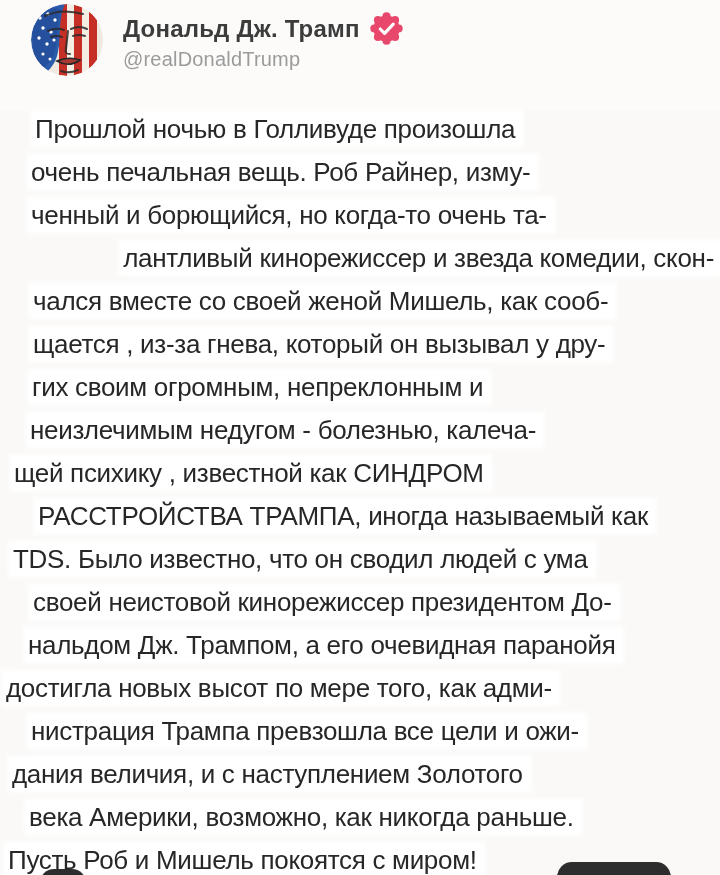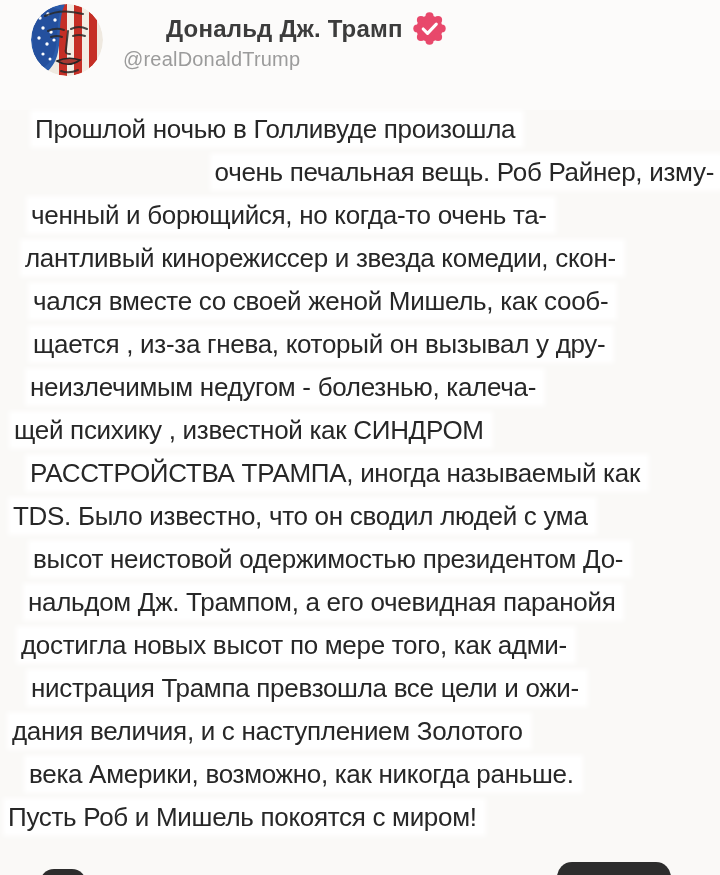--- a/index.html
+++ b/index.html
@@ -5,21 +5,21 @@
   html,body{margin:0;padding:0;}
   body{
     width:720px;height:875px;overflow:hidden;position:relative;
     background:#faf9f7;
     font-family:"Liberation Sans",sans-serif;
   }
   
   .header{position:absolute;top:0;left:0;width:720px;height:110px;background:#fcfbfa;}
   .avatar{position:absolute;left:31px;top:4px;width:72px;height:72px;border-radius:50%;overflow:hidden;}
   .name-row{position:absolute;left:123px;top:12px;display:flex;align-items:center;gap:10px;}
-  .display-name{font-size:24px;font-weight:600;color:#3c3c3c;letter-spacing:.2px;white-space:nowrap;margin-left:43px;}
+  .display-name{font-size:24px;font-weight:600;color:#3c3c3c;letter-spacing:.2px;white-space:nowrap;}
   .badge{width:33px;height:33px;flex:0 0 auto;}
   .handle{position:absolute;left:123px;top:48px;font-size:20px;color:#9b9b9b;letter-spacing:.2px;white-space:nowrap;}
   
   .content{position:absolute;top:108px;left:0;width:720px;}
   .tline{height:43px;line-height:43px;white-space:nowrap;overflow:hidden;}
   .tbox{
     background:#ffffff;
     box-shadow:0 0 5px 3px rgba(255,255,255,.95);
     font-size:26px;color:#272727;letter-spacing:-0.3px;
     padding:1px 6px 1px 2px;
@@ -95,32 +95,33 @@
       </g>
       <path d="M10.5,17.5 L15,22 L24,12.5" fill="none" stroke="#ffffff" stroke-width="3.2" stroke-linecap="round" stroke-linejoin="round"></path>
     </svg>
   </div>
 
   <div class="handle">@realDonaldTrump</div>
 </div>
 
 <div class="content">
     <div class="tline" style="padding-left: 33px;"><span class="tbox">Прошлой ночью в Голливуде произошла</span></div>
-    <div class="tline" style="padding-left: 29px; text-align: right;"><span class="tbox">очень печальная вещь. Роб Райнер, изму-</span></div>
+    <div class="tline" style="padding-left: 29px;"><span class="tbox">очень печальная вещь. Роб Райнер, изму-</span></div>
     <div class="tline" style="padding-left: 29px;"><span class="tbox">ченный и борющийся, но когда-то очень та-</span></div>
-    <div class="tline" style="padding-left: 23px;"><span class="tbox">лантливый кинорежиссер и звезда комедии, скон-</span></div>
+    <div class="tline" style="padding-left: 23px; text-align: right;"><span class="tbox">лантливый кинорежиссер и звезда комедии, скон-</span></div>
     <div class="tline" style="padding-left: 31px;"><span class="tbox">чался вместе со своей женой Мишель, как сооб-</span></div>
     <div class="tline" style="padding-left: 31px;"><span class="tbox">щается , из-за гнева, который он вызывал у дру-</span></div>
+    <div class="tline" style="padding-left: 30px;"><span class="tbox">гих своим огромным, непреклонным и</span></div>
     <div class="tline" style="padding-left: 28px;"><span class="tbox">неизлечимым недугом - болезнью, калеча-</span></div>
     <div class="tline" style="padding-left: 12px;"><span class="tbox">щей психику , известной как СИНДРОМ</span></div>
-    <div class="tline" style="padding-left: 28px;"><span class="tbox">РАССТРОЙСТВА ТРАМПА, иногда называемый как</span></div>
+    <div class="tline" style="padding-left: 36px;"><span class="tbox">РАССТРОЙСТВА ТРАМПА, иногда называемый как</span></div>
     <div class="tline" style="padding-left: 11px;"><span class="tbox">TDS. Было известно, что он сводил людей с ума</span></div>
-    <div class="tline" style="padding-left: 31px;"><span class="tbox">высот неистовой одержимостью президентом До-</span></div>
+    <div class="tline" style="padding-left: 31px;"><span class="tbox">своей неистовой кинорежиссер президентом До-</span></div>
     <div class="tline" style="padding-left: 26px;"><span class="tbox">нальдом Дж. Трампом, а его очевидная паранойя</span></div>
-    <div class="tline" style="padding-left: 19px;"><span class="tbox">достигла новых высот по мере того, как адми-</span></div>
+    <div class="tline" style="padding-left: 4px;"><span class="tbox">достигла новых высот по мере того, как адми-</span></div>
     <div class="tline" style="padding-left: 29px;"><span class="tbox">нистрация Трампа превзошла все цели и ожи-</span></div>
     <div class="tline" style="padding-left: 10px;"><span class="tbox">дания величия, и с наступлением Золотого</span></div>
     <div class="tline" style="padding-left: 27px;"><span class="tbox">века Америки, возможно, как никогда раньше.</span></div>
     <div class="tline" style="padding-left: 6px;"><span class="tbox">Пусть Роб и Мишель покоятся с миром!</span></div>
   </div>
 
 <div class="btn-partial left"></div>
 <div class="btn-partial right"></div>
 
 </body></html>

